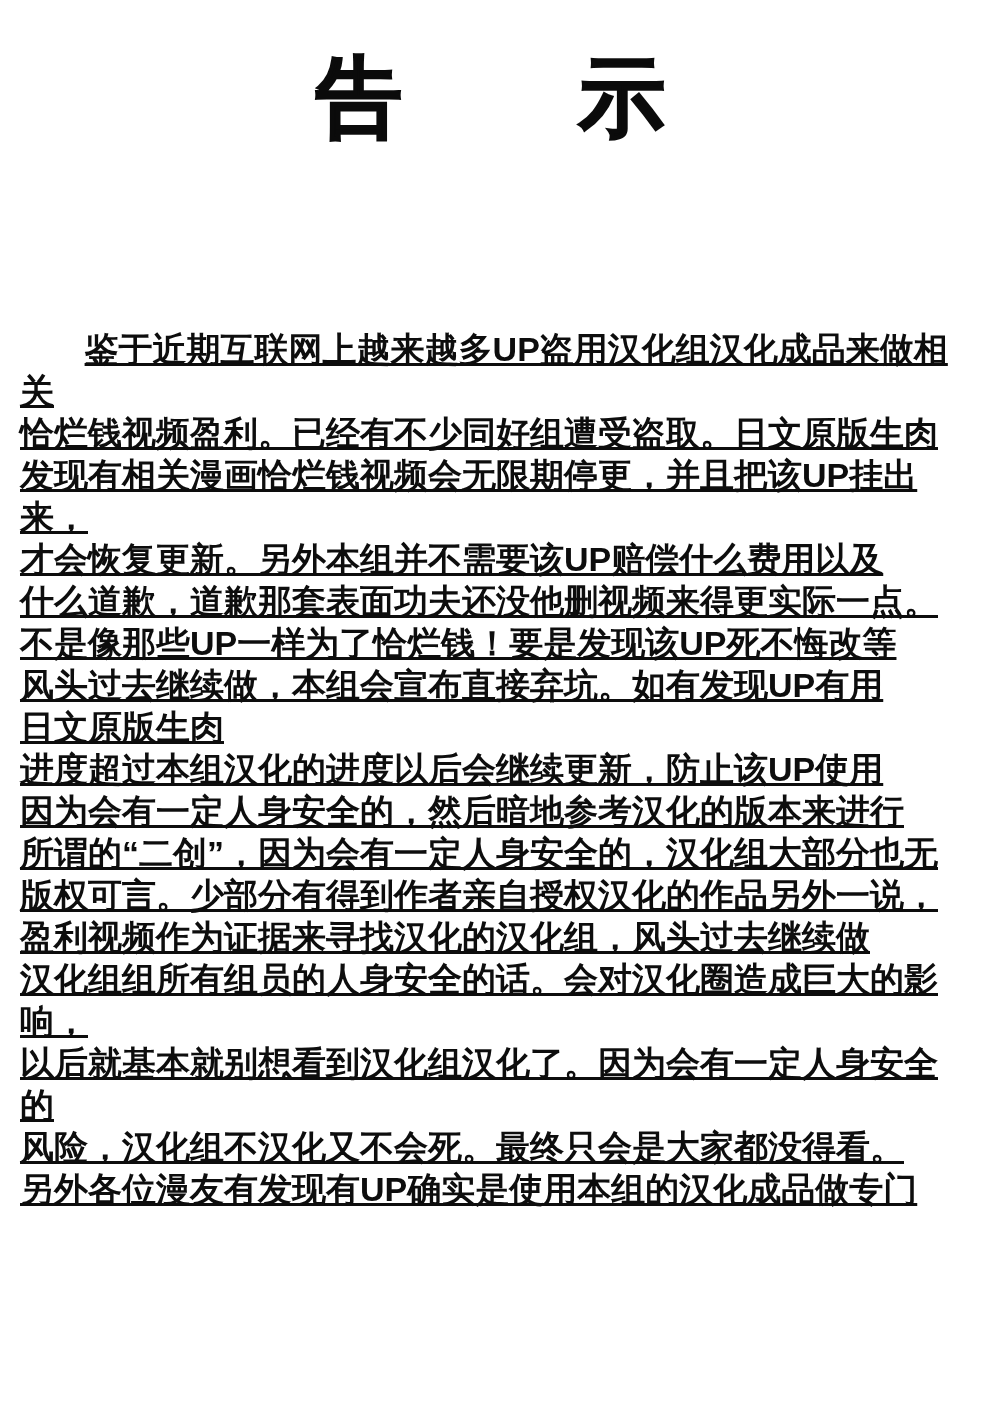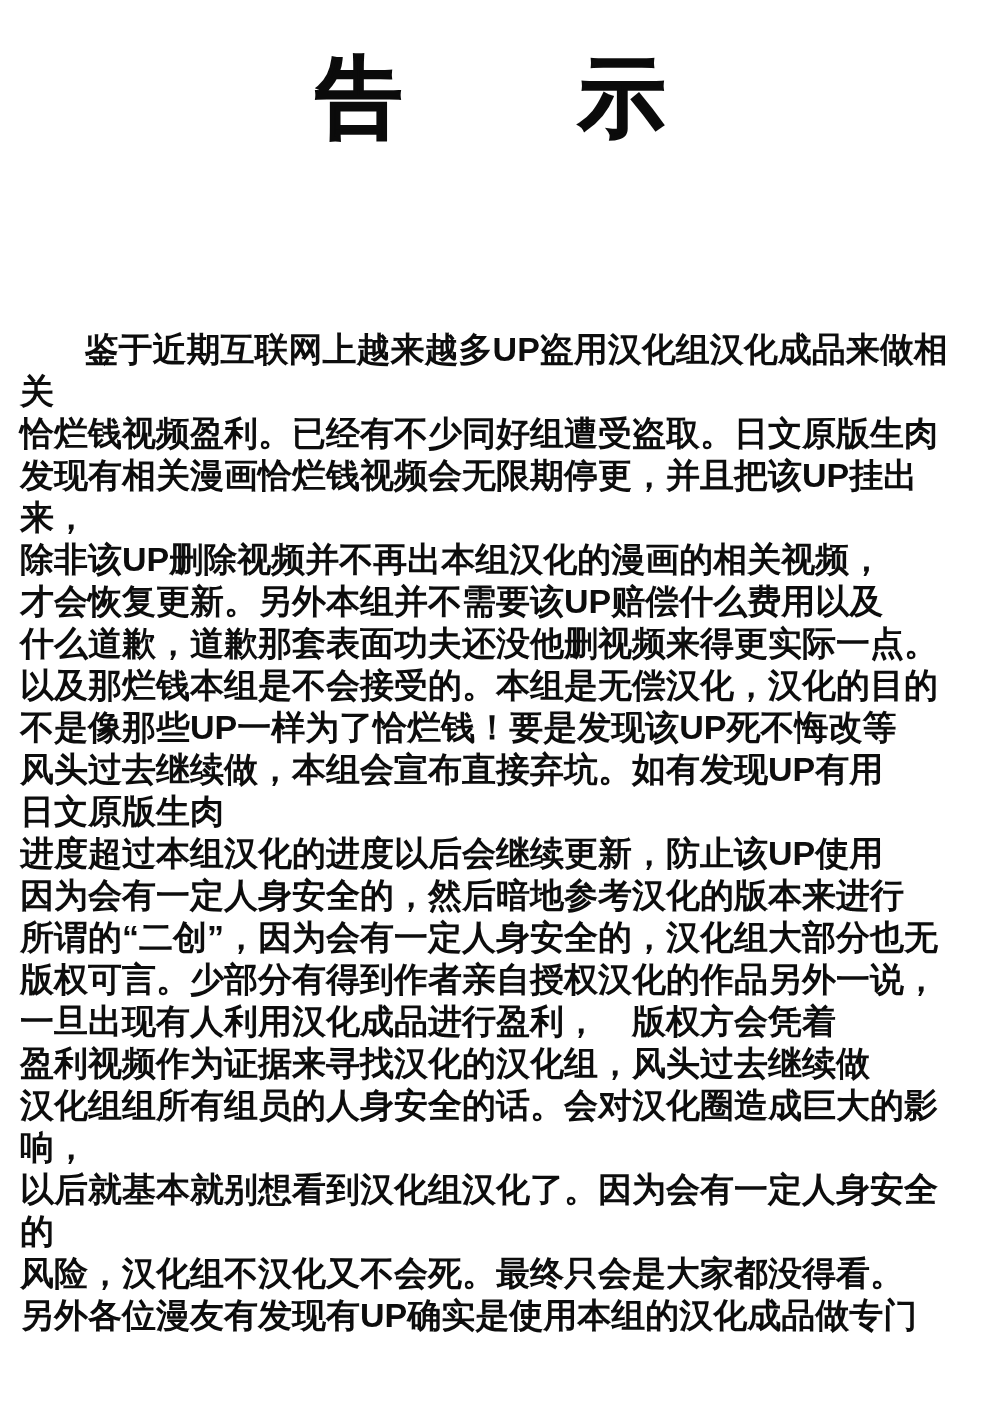--- a/index.html
+++ b/index.html
@@ -37,51 +37,49 @@
     padding-right: 18px;
     font-size: 34px;
     font-weight: bold;
     line-height: 42px;
     color: #0d0d0d;
     letter-spacing: 0px;
   }
   .body-line {
     white-space: pre-wrap;
     min-height: 42px;
+    text-decoration: underline;
   }
   .body-line.first-indent {
     text-indent: 1.9em;
   }
 </style>
 </head>
 <body>
 
 <div class="page">
 
   <div class="title-row">
     <span class="title-char">告</span>
     <span class="title-char">示</span>
   </div>
 
   <div class="notice-body">
     <div class="body-line first-indent">鉴于近期互联网上越来越多UP盗用汉化组汉化成品来做相关</div>
     <div class="body-line">恰烂钱视频盈利。已经有不少同好组遭受盗取。日文原版生肉</div>
     <div class="body-line">发现有相关漫画恰烂钱视频会无限期停更，并且把该UP挂出来，</div>
-    <div class="body-line">除非该UP删除视频并不再出本组汉化的漫画的相关视频，</div>
     <div class="body-line">才会恢复更新。另外本组并不需要该UP赔偿什么费用以及</div>
     <div class="body-line">什么道歉，道歉那套表面功夫还没他删视频来得更实际一点。</div>
-    <div class="body-line">以及那烂钱本组是不会接受的。本组是无偿汉化，汉化的目的</div>
     <div class="body-line">不是像那些UP一样为了恰烂钱！要是发现该UP死不悔改等</div>
     <div class="body-line">风头过去继续做，本组会宣布直接弃坑。如有发现UP有用</div>
     <div class="body-line">日文原版生肉</div>
     <div class="body-line">进度超过本组汉化的进度以后会继续更新，防止该UP使用</div>
     <div class="body-line">因为会有一定人身安全的，然后暗地参考汉化的版本来进行</div>
     <div class="body-line">所谓的“二创”，因为会有一定人身安全的，汉化组大部分也无</div>
     <div class="body-line">版权可言。少部分有得到作者亲自授权汉化的作品另外一说，</div>
-    <div class="body-line">一旦出现有人利用汉化成品进行盈利，　版权方会凭着</div>
     <div class="body-line">盈利视频作为证据来寻找汉化的汉化组，风头过去继续做</div>
     <div class="body-line">汉化组组所有组员的人身安全的话。会对汉化圈造成巨大的影响，</div>
     <div class="body-line">以后就基本就别想看到汉化组汉化了。因为会有一定人身安全的</div>
     <div class="body-line">风险，汉化组不汉化又不会死。最终只会是大家都没得看。</div>
     <div class="body-line">另外各位漫友有发现有UP确实是使用本组的汉化成品做专门</div>
 
   </div>
 
 </div>
 

